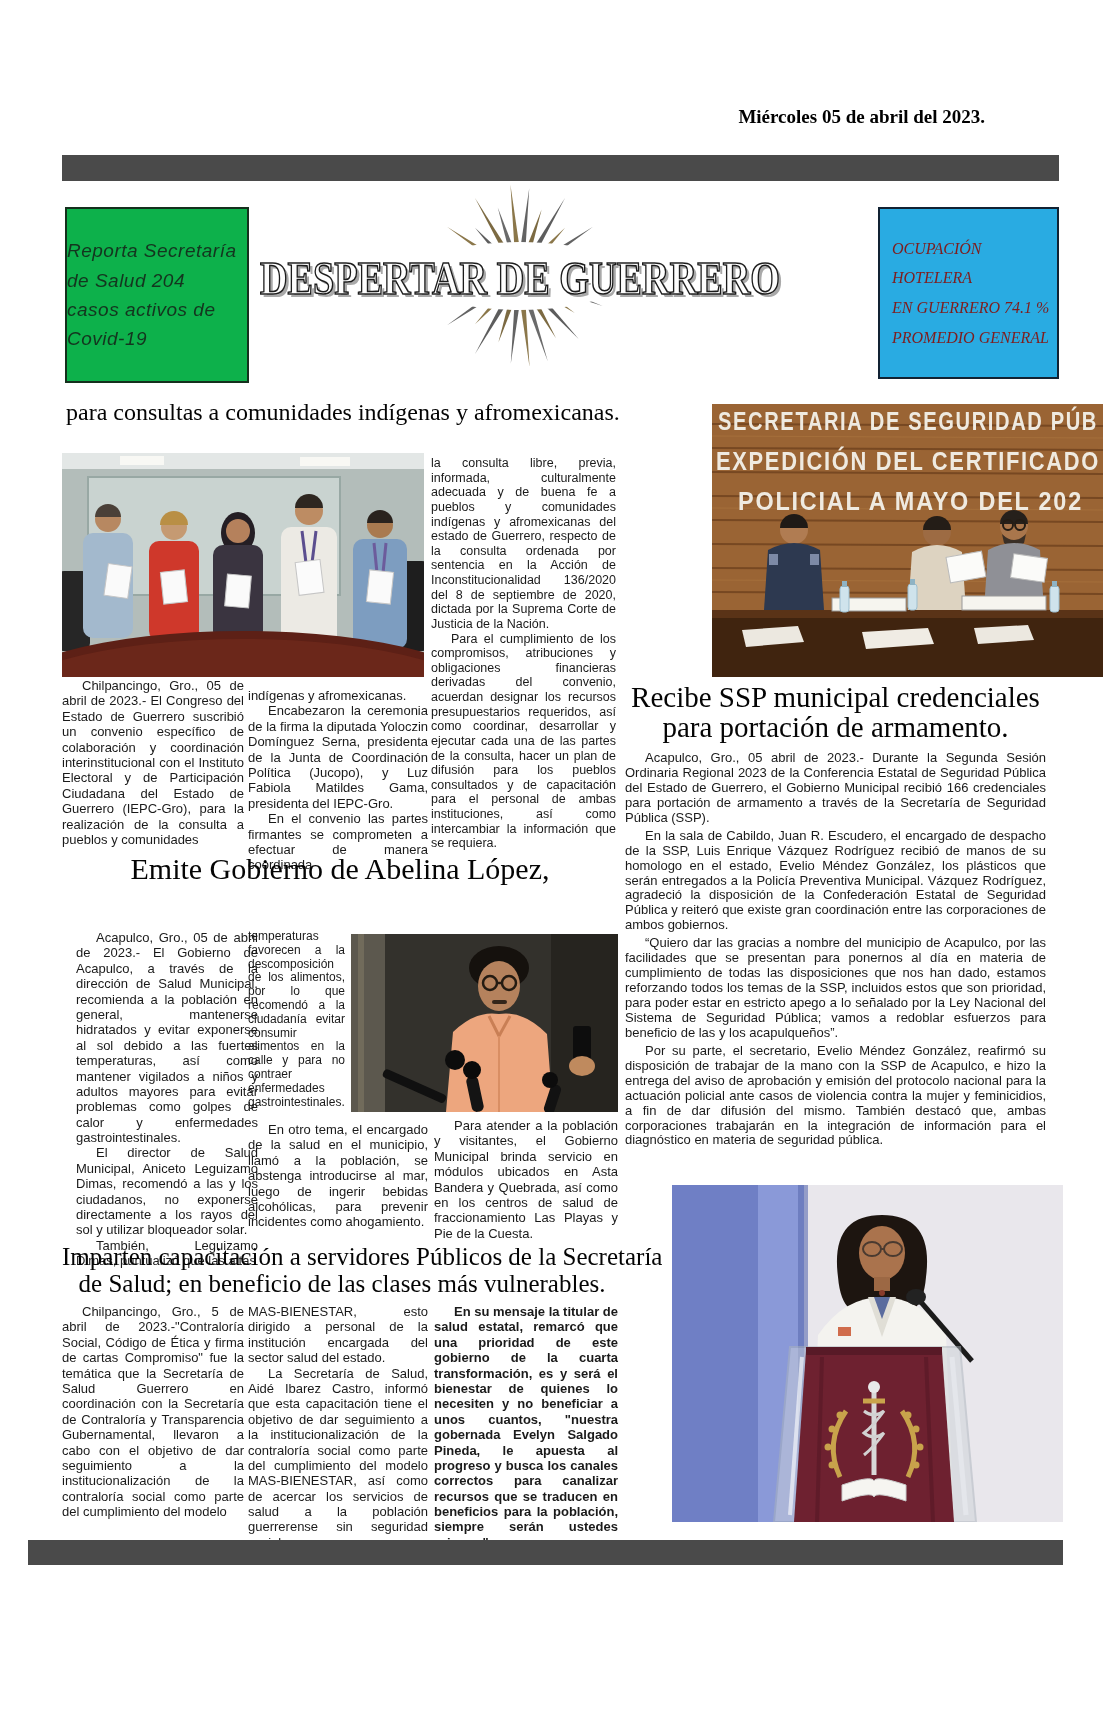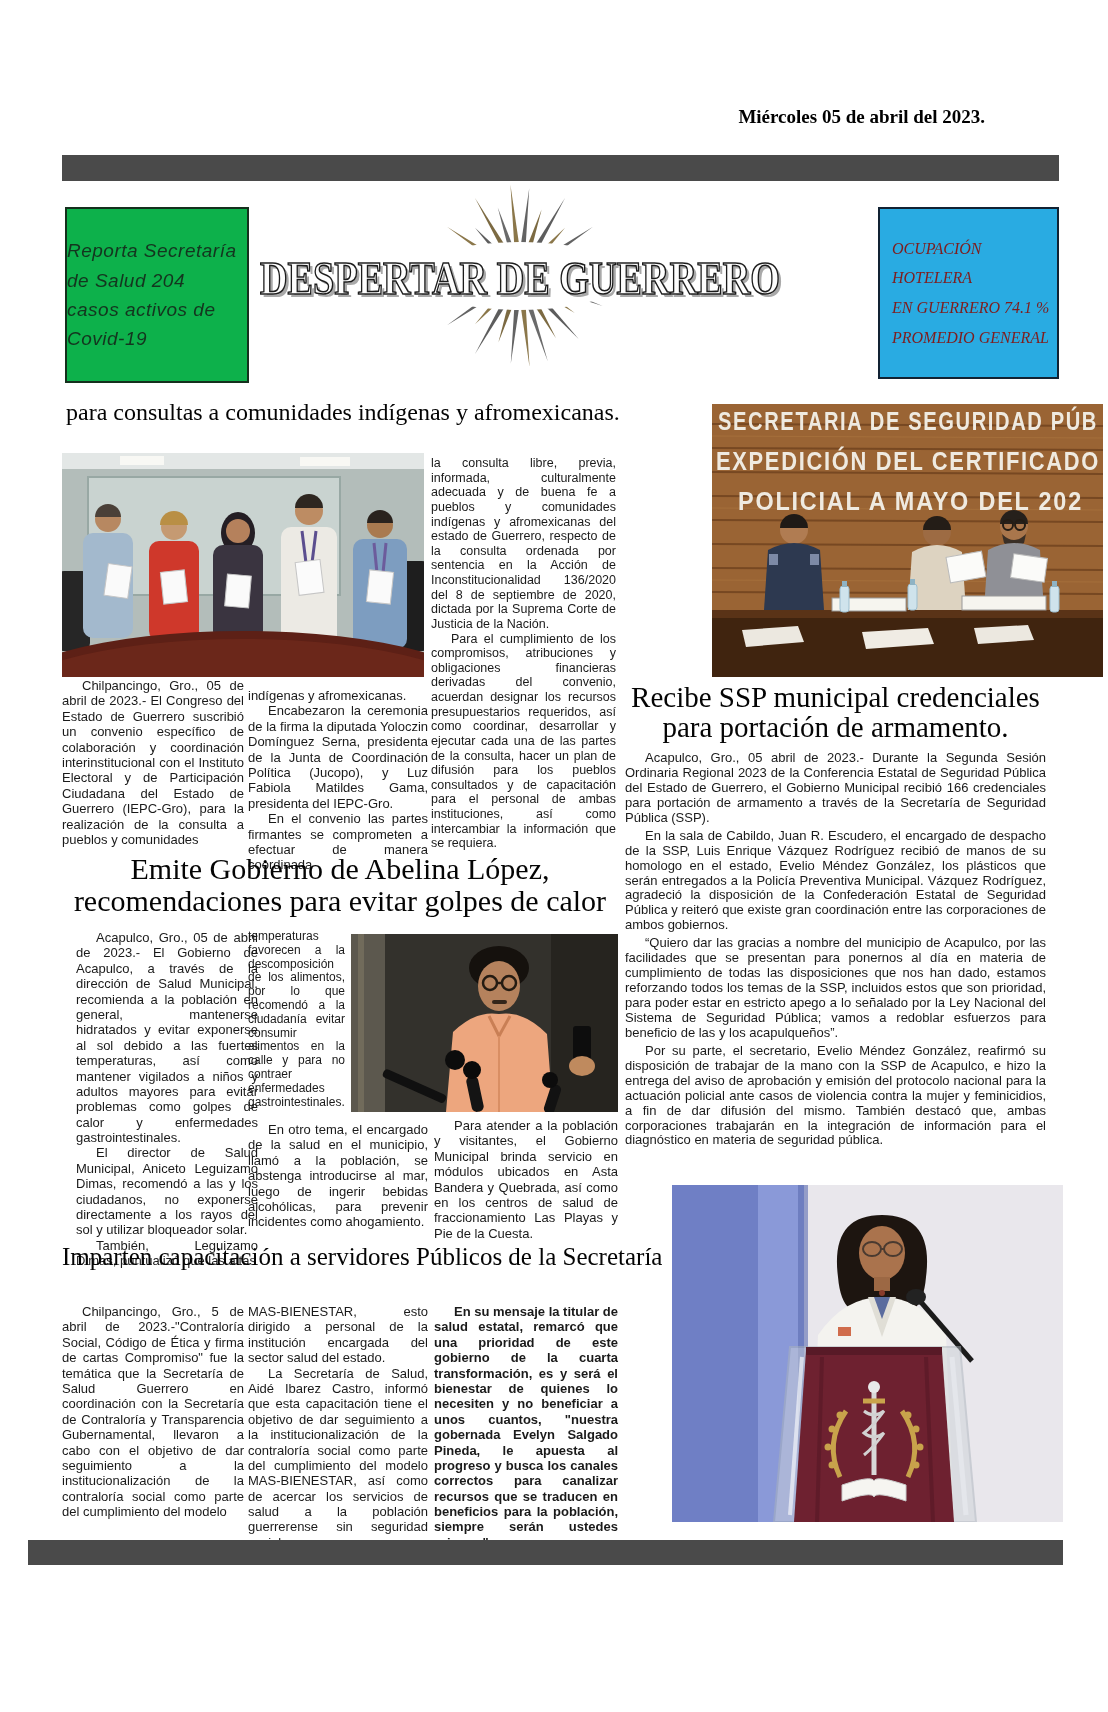--- a/index.html
+++ b/index.html
@@ -270,21 +270,20 @@
           <path d="M192,226 q10,8 20,0 q-10,14 -20,22 q10,8 20,0 q-10,14 -20,22" stroke="#d2d2d2" stroke-width="3" fill="none"></path>
           <path d="M170,300 Q200,290 202,296 Q204,290 234,300 L234,316 Q204,306 202,312 Q200,306 170,316 Z" fill="#f6f5f1" stroke="#c9c9c9"></path>
         </g>
       </svg>
     </div>
   </section>
 
   <section>
     <div class="abs hl hl3" style="left:62px;top:853px;width:556px;">
       <div>Emite Gobierno de Abelina López,</div>
-      <div>recomendaciones para evitar golpes de calor</div>
     </div>
 
     <div class="abs col b13" style="left:76px;top:930px;width:182px;">
       <p class="ind">Acapulco, Gro., 05 de abril de 2023.- El Gobierno de Acapulco, a través de la dirección de Salud Municipal, recomienda a la población en general, mantenerse hidratados y evitar exponerse al sol debido a las fuertes temperaturas, así como mantener vigilados a niños y adultos mayores para evitar problemas como golpes de calor y enfermedades gastrointestinales.</p>
       <p class="ind">El director de Salud Municipal, Aniceto Leguizamo Dimas, recomendó a las y los ciudadanos, no exponerse directamente a los rayos del sol y utilizar bloqueador solar.</p>
       <p class="ind">También, Leguizamo Dimas, puntualizó que las altas</p>
     </div>
 
     <div class="abs col b12" style="left:248px;top:930px;width:97px;">
       <p>temperaturas favorecen a la descomposición de los alimentos, por lo que recomendó a la ciudadanía evitar consumir alimentos en la calle y para no contraer enfermedades gastrointestinales.</p>
@@ -326,20 +325,21 @@
       <p class="ind">En otro tema, el encargado de la salud en el municipio, llamó a la población, se abstenga introducirse al mar, luego de ingerir bebidas alcohólicas, para prevenir incidentes como ahogamiento.</p>
     </div>
     <div class="abs col b13" style="left:434px;top:1118px;width:184px;">
       <p class="ind">Para atender a la población y visitantes, el Gobierno Municipal brinda servicio en módulos ubicados en Asta Bandera y Quebrada, así como en los centros de salud de fraccionamiento Las Playas y Pie de la Cuesta.</p>
     </div>
   </section>
 
   <section>
     <div class="abs hl hl4" style="left:62px;top:1243px;width:560px;">
       <div>Imparten capacitación a servidores Públicos de la Secretaría</div>
+      <div>de Salud; en beneficio de las clases más vulnerables.</div>
     </div>
     <div class="abs col b13" style="left:62px;top:1304px;width:182px;">
       <p class="ind">Chilpancingo, Gro., 5 de abril de 2023.-"Contraloría Social,  Código de Ética y firma de cartas Compromiso" fue la temática que la Secretaría de Salud Guerrero en coordinación con la Secretaría de Contraloría y Transparencia Gubernamental, llevaron a cabo con el objetivo de dar seguimiento a la institucionalización de la contraloría social como parte del cumplimiento del modelo</p>
     </div>
     <div class="abs col b13" style="left:248px;top:1304px;width:180px;">
       <p>MAS-BIENESTAR, esto dirigido a personal de la institución encargada del sector salud del estado.</p>
       <p class="ind">La Secretaría de Salud, Aidé Ibarez Castro, informó que esta capacitación tiene el objetivo de dar seguimiento a la institucionalización de la contraloría social como parte del cumplimiento del modelo MAS-BIENESTAR, así como de acercar los servicios de salud a la población guerrerense sin seguridad social.</p>
     </div>
     <div class="abs col b13" style="left:434px;top:1304px;width:184px;font-weight:bold;">
       <p class="ind">En su mensaje la titular de salud estatal, remarcó que una prioridad de este gobierno de la cuarta transformación, es y será el bienestar de quienes lo necesiten y no beneficiar a unos cuantos, "nuestra gobernada Evelyn Salgado Pineda, le apuesta al progreso y busca los canales correctos para canalizar recursos que se traducen en beneficios para la población, siempre serán ustedes primero".</p>

